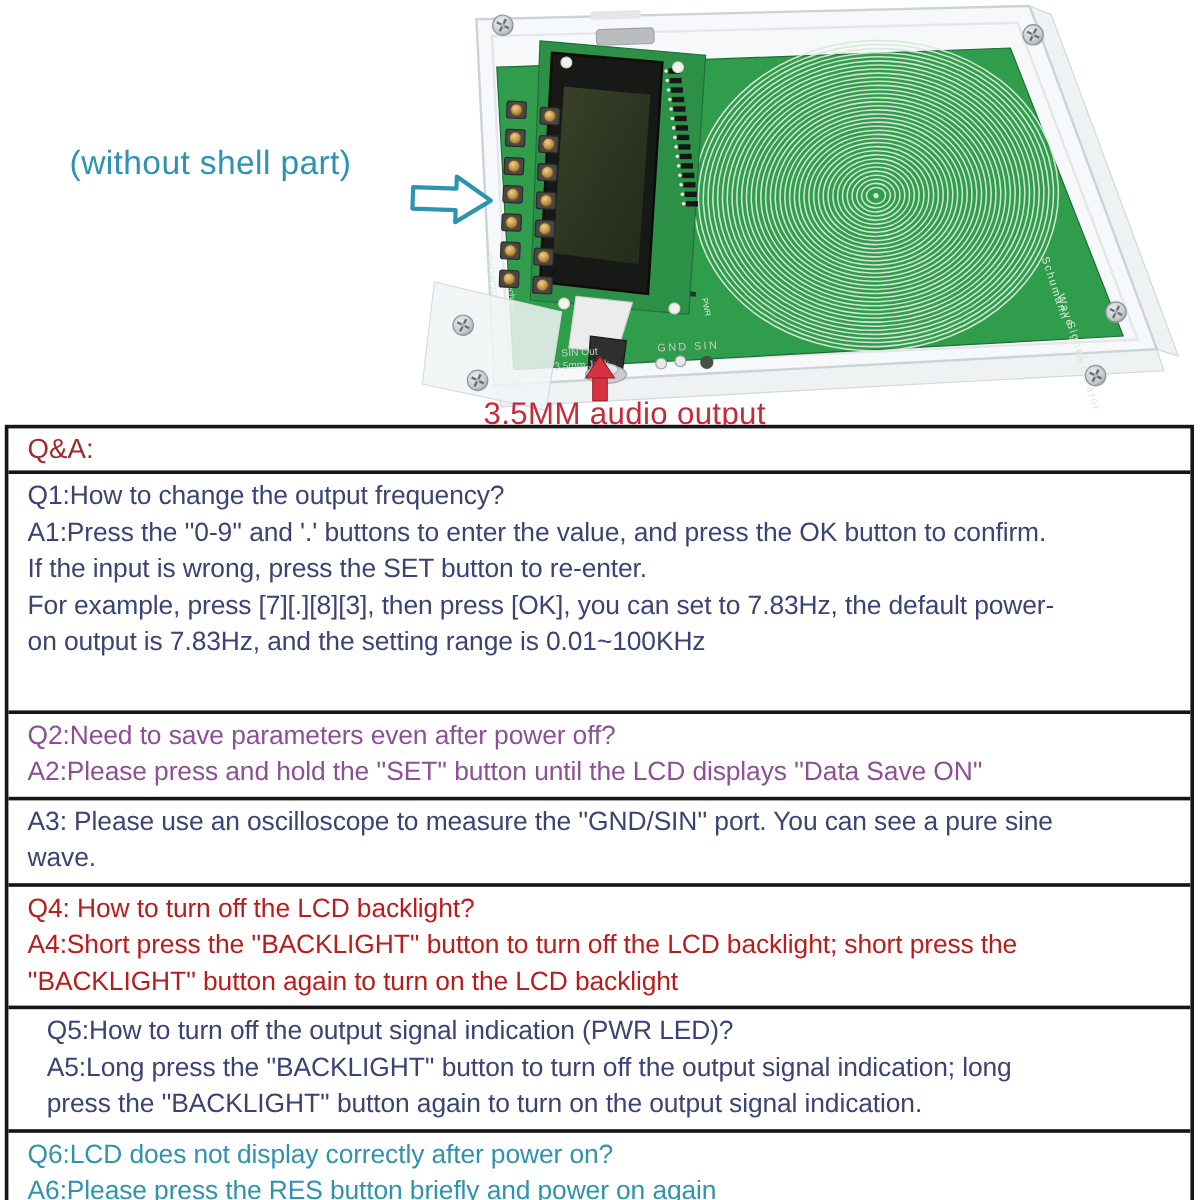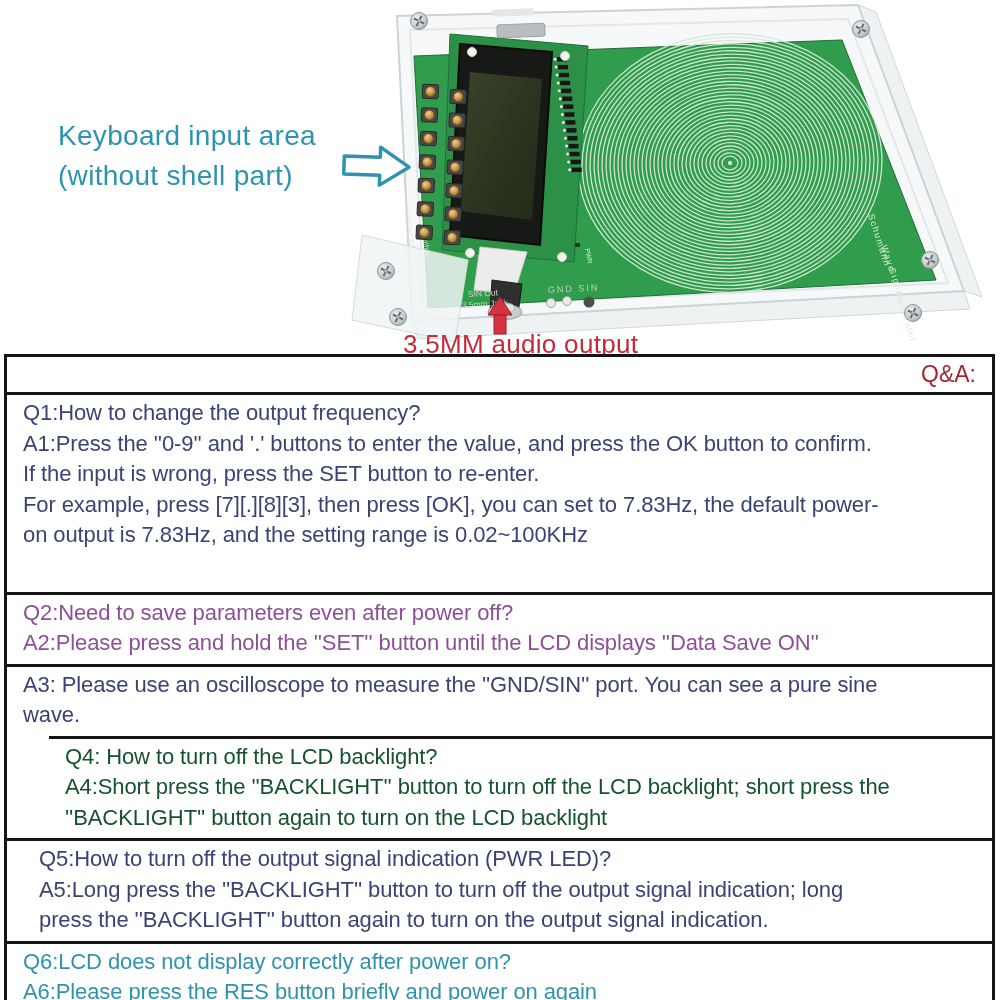--- a/index.html
+++ b/index.html
@@ -229,46 +229,45 @@
 
     <g>
       <polygon points="488,315 512,315 500,297" style="fill:var(--arrow_red)" stroke="#a31f2c"></polygon>
       <rect x="494" y="315" width="12" height="19" style="fill:var(--arrow_red)" stroke="#a31f2c"></rect>
     </g>
 
     <polygon points="344,157 380,157 380,147 409,166 380,185 380,175 344,175" fill="#ffffff" style="stroke:var(--annot_blue)" stroke-width="3.5" stroke-linejoin="round" transform="rotate(2 376 166)"></polygon>
   </svg>
 
   <div class="annot-keyboard">
-    <div>Keyboard input area</div>
     <div>(without shell part)</div>
   </div>
   <div class="annot-audio">3.5MM audio output</div>
 
   <div class="qa-table">
-    <div class="qa-header" id="qa-header" style="color: rgb(158, 43, 47); text-align: right;">
+    <div class="qa-header" id="qa-header" style="color: rgb(158, 43, 47);">
       <span>Q&amp;A:</span>
     </div>
     <div id="qa-rows">
         <div class="qa-row" style="color: rgb(59, 67, 116);">
           <div class="qa-line">Q1:How to change the output frequency?</div>
           <div class="qa-line">A1:Press the ''0-9'' and '.' buttons to enter the value, and press the OK button to confirm.</div>
           <div class="qa-line">If the input is wrong, press the SET button to re-enter.</div>
           <div class="qa-line">For example, press [7][.][8][3], then press [OK], you can set to 7.83Hz, the default power-</div>
-          <div class="qa-line">on output is 7.83Hz, and the setting range is 0.02~100KHz</div>
+          <div class="qa-line">on output is 7.83Hz, and the setting range is 0.01~100KHz</div>
         </div>
         <div class="qa-row" style="color: rgb(141, 79, 150); margin-top: 36px;">
           <div class="qa-line">Q2:Need to save parameters even after power off?</div>
           <div class="qa-line">A2:Please press and hold the ''SET'' button until the LCD displays ''Data Save ON''</div>
         </div>
         <div class="qa-row" style="color: rgb(59, 67, 116);">
           <div class="qa-line">A3: Please use an oscilloscope to measure the ''GND/SIN'' port. You can see a pure sine</div>
           <div class="qa-line">wave.</div>
         </div>
-        <div class="qa-row" style="color: #14532d; margin-left: 42px;">
+        <div class="qa-row" style="color: #b91c1c;">
           <div class="qa-line">Q4: How to turn off the LCD backlight?</div>
           <div class="qa-line">A4:Short press the ''BACKLIGHT'' button to turn off the LCD backlight; short press the</div>
           <div class="qa-line">''BACKLIGHT'' button again to turn on the LCD backlight</div>
         </div>
         <div class="qa-row" style="color: rgb(59, 67, 116); padding-left: 32px;">
           <div class="qa-line">Q5:How to turn off the output signal indication (PWR LED)?</div>
           <div class="qa-line">A5:Long press the ''BACKLIGHT'' button to turn off the output signal indication; long</div>
           <div class="qa-line">press the ''BACKLIGHT'' button again to turn on the output signal indication.</div>
         </div>
         <div class="qa-row" style="color: rgb(47, 147, 171);">

